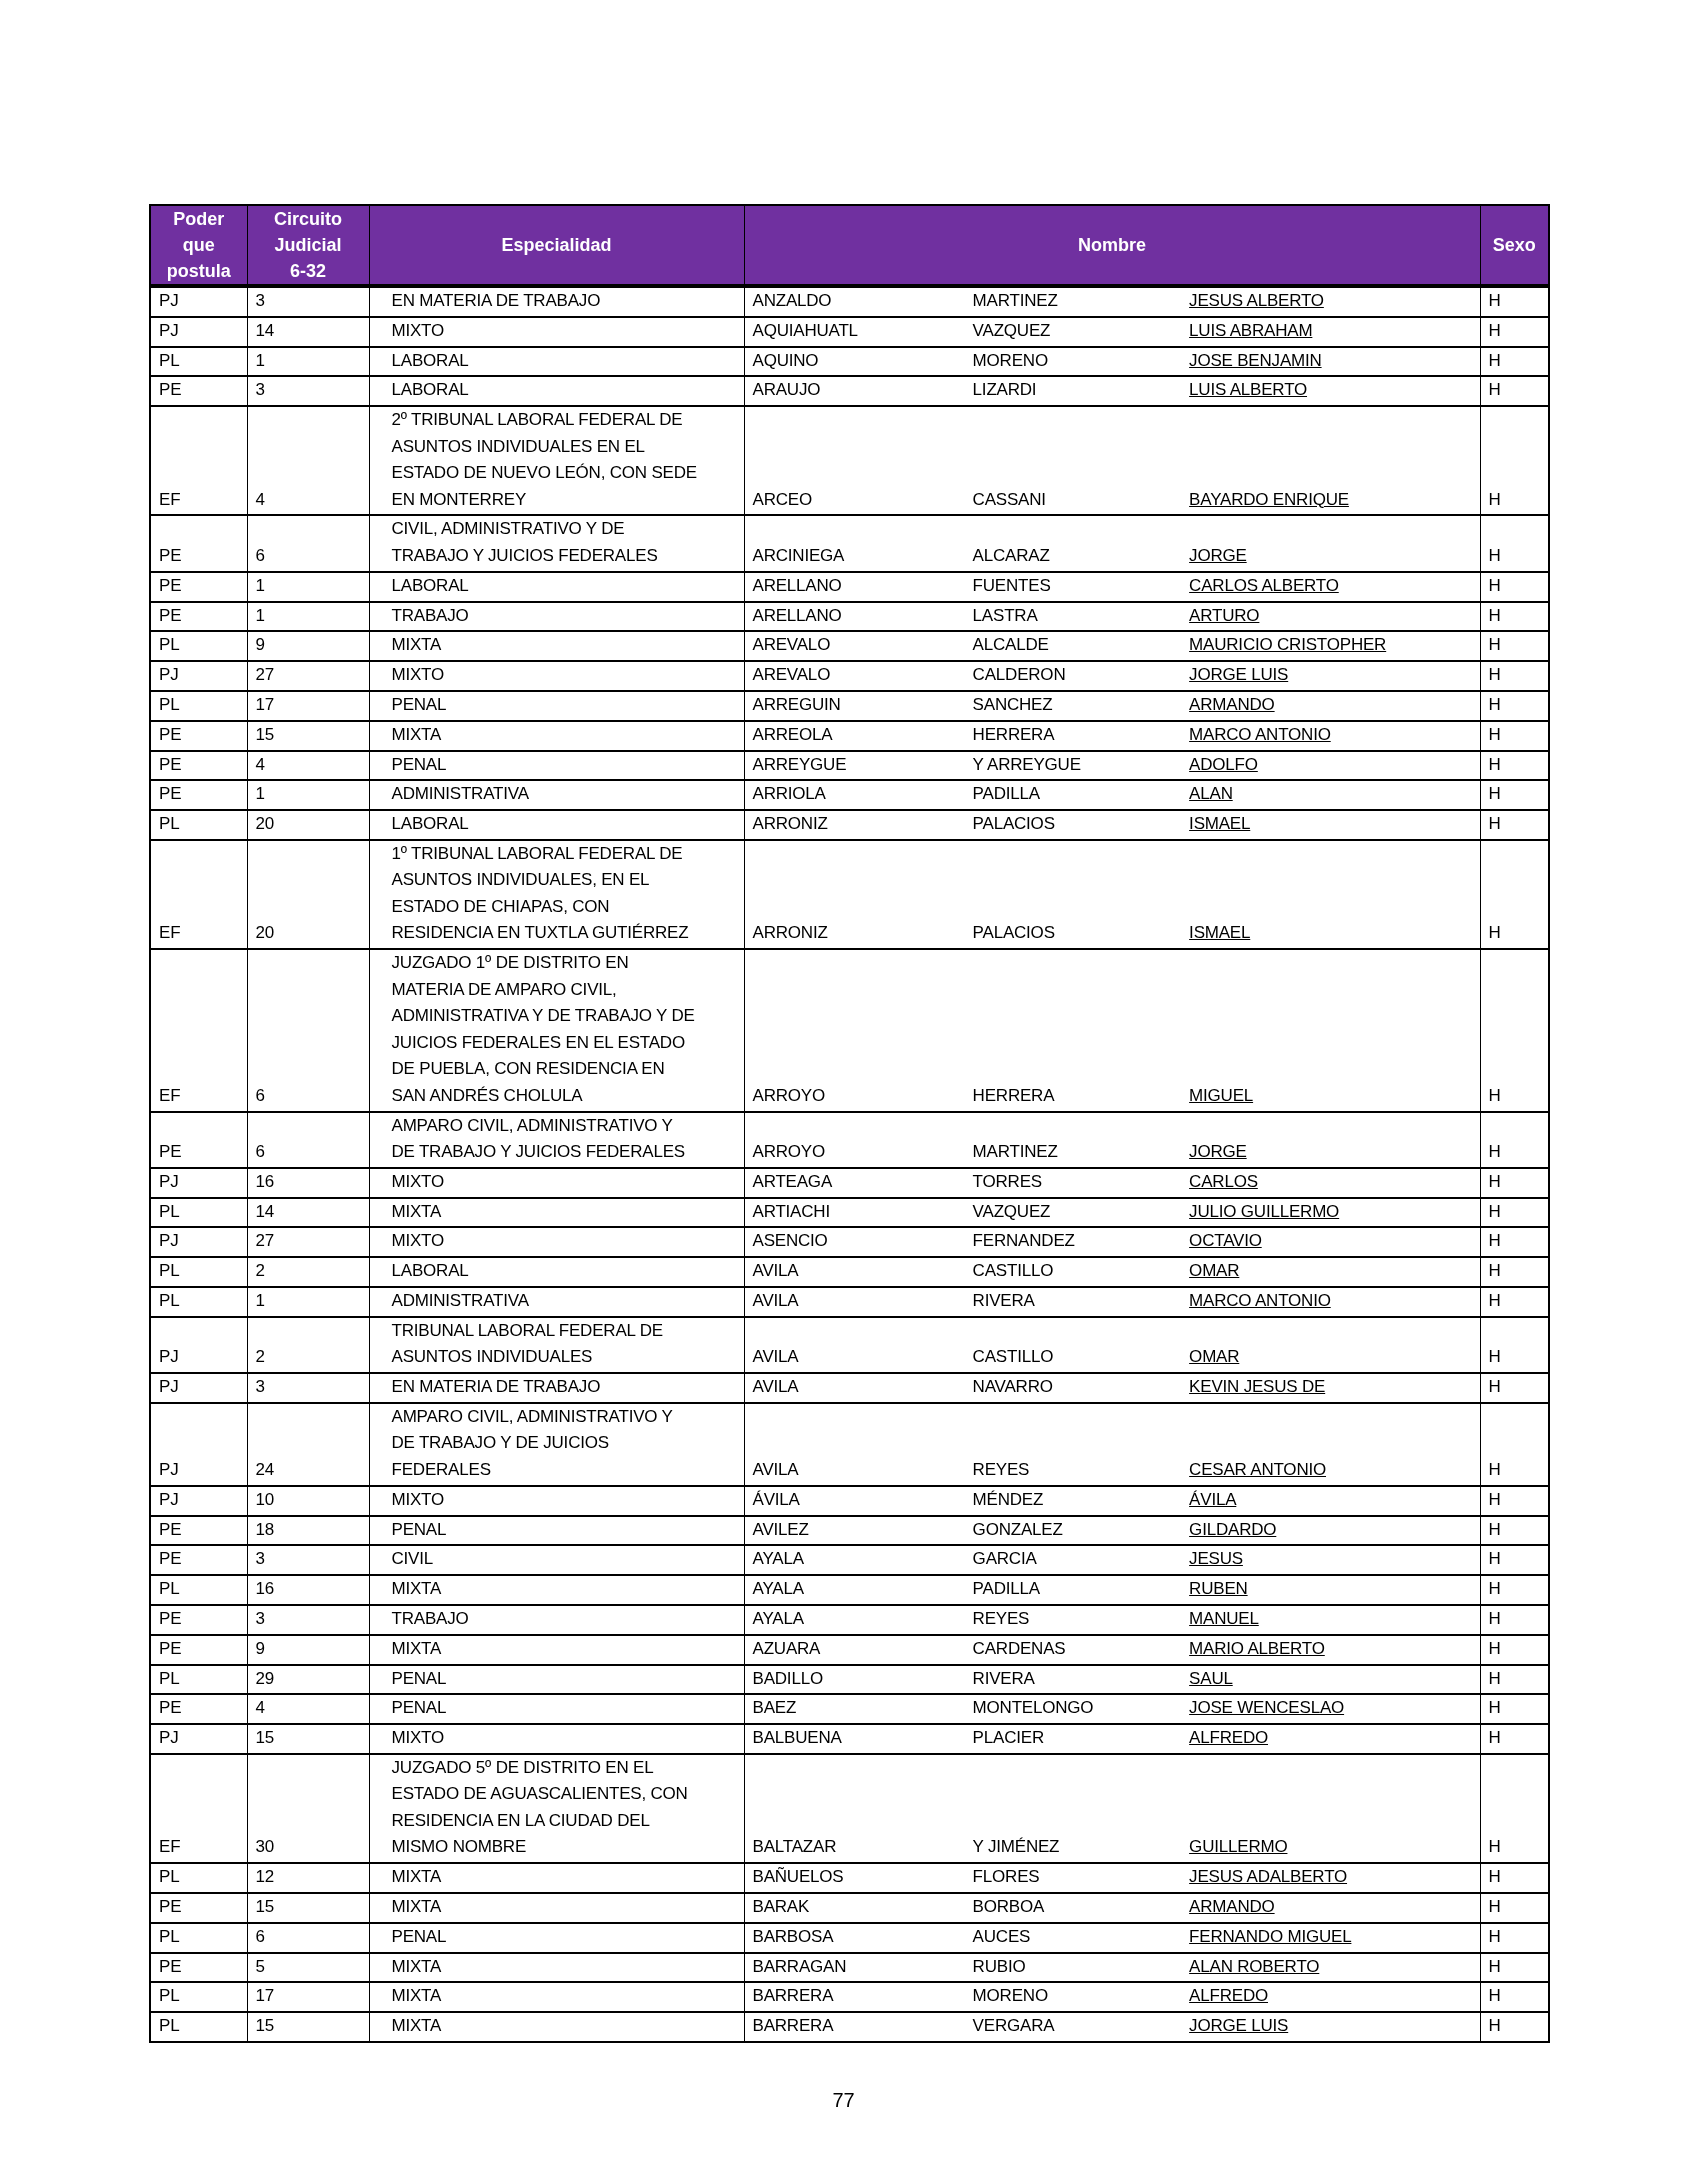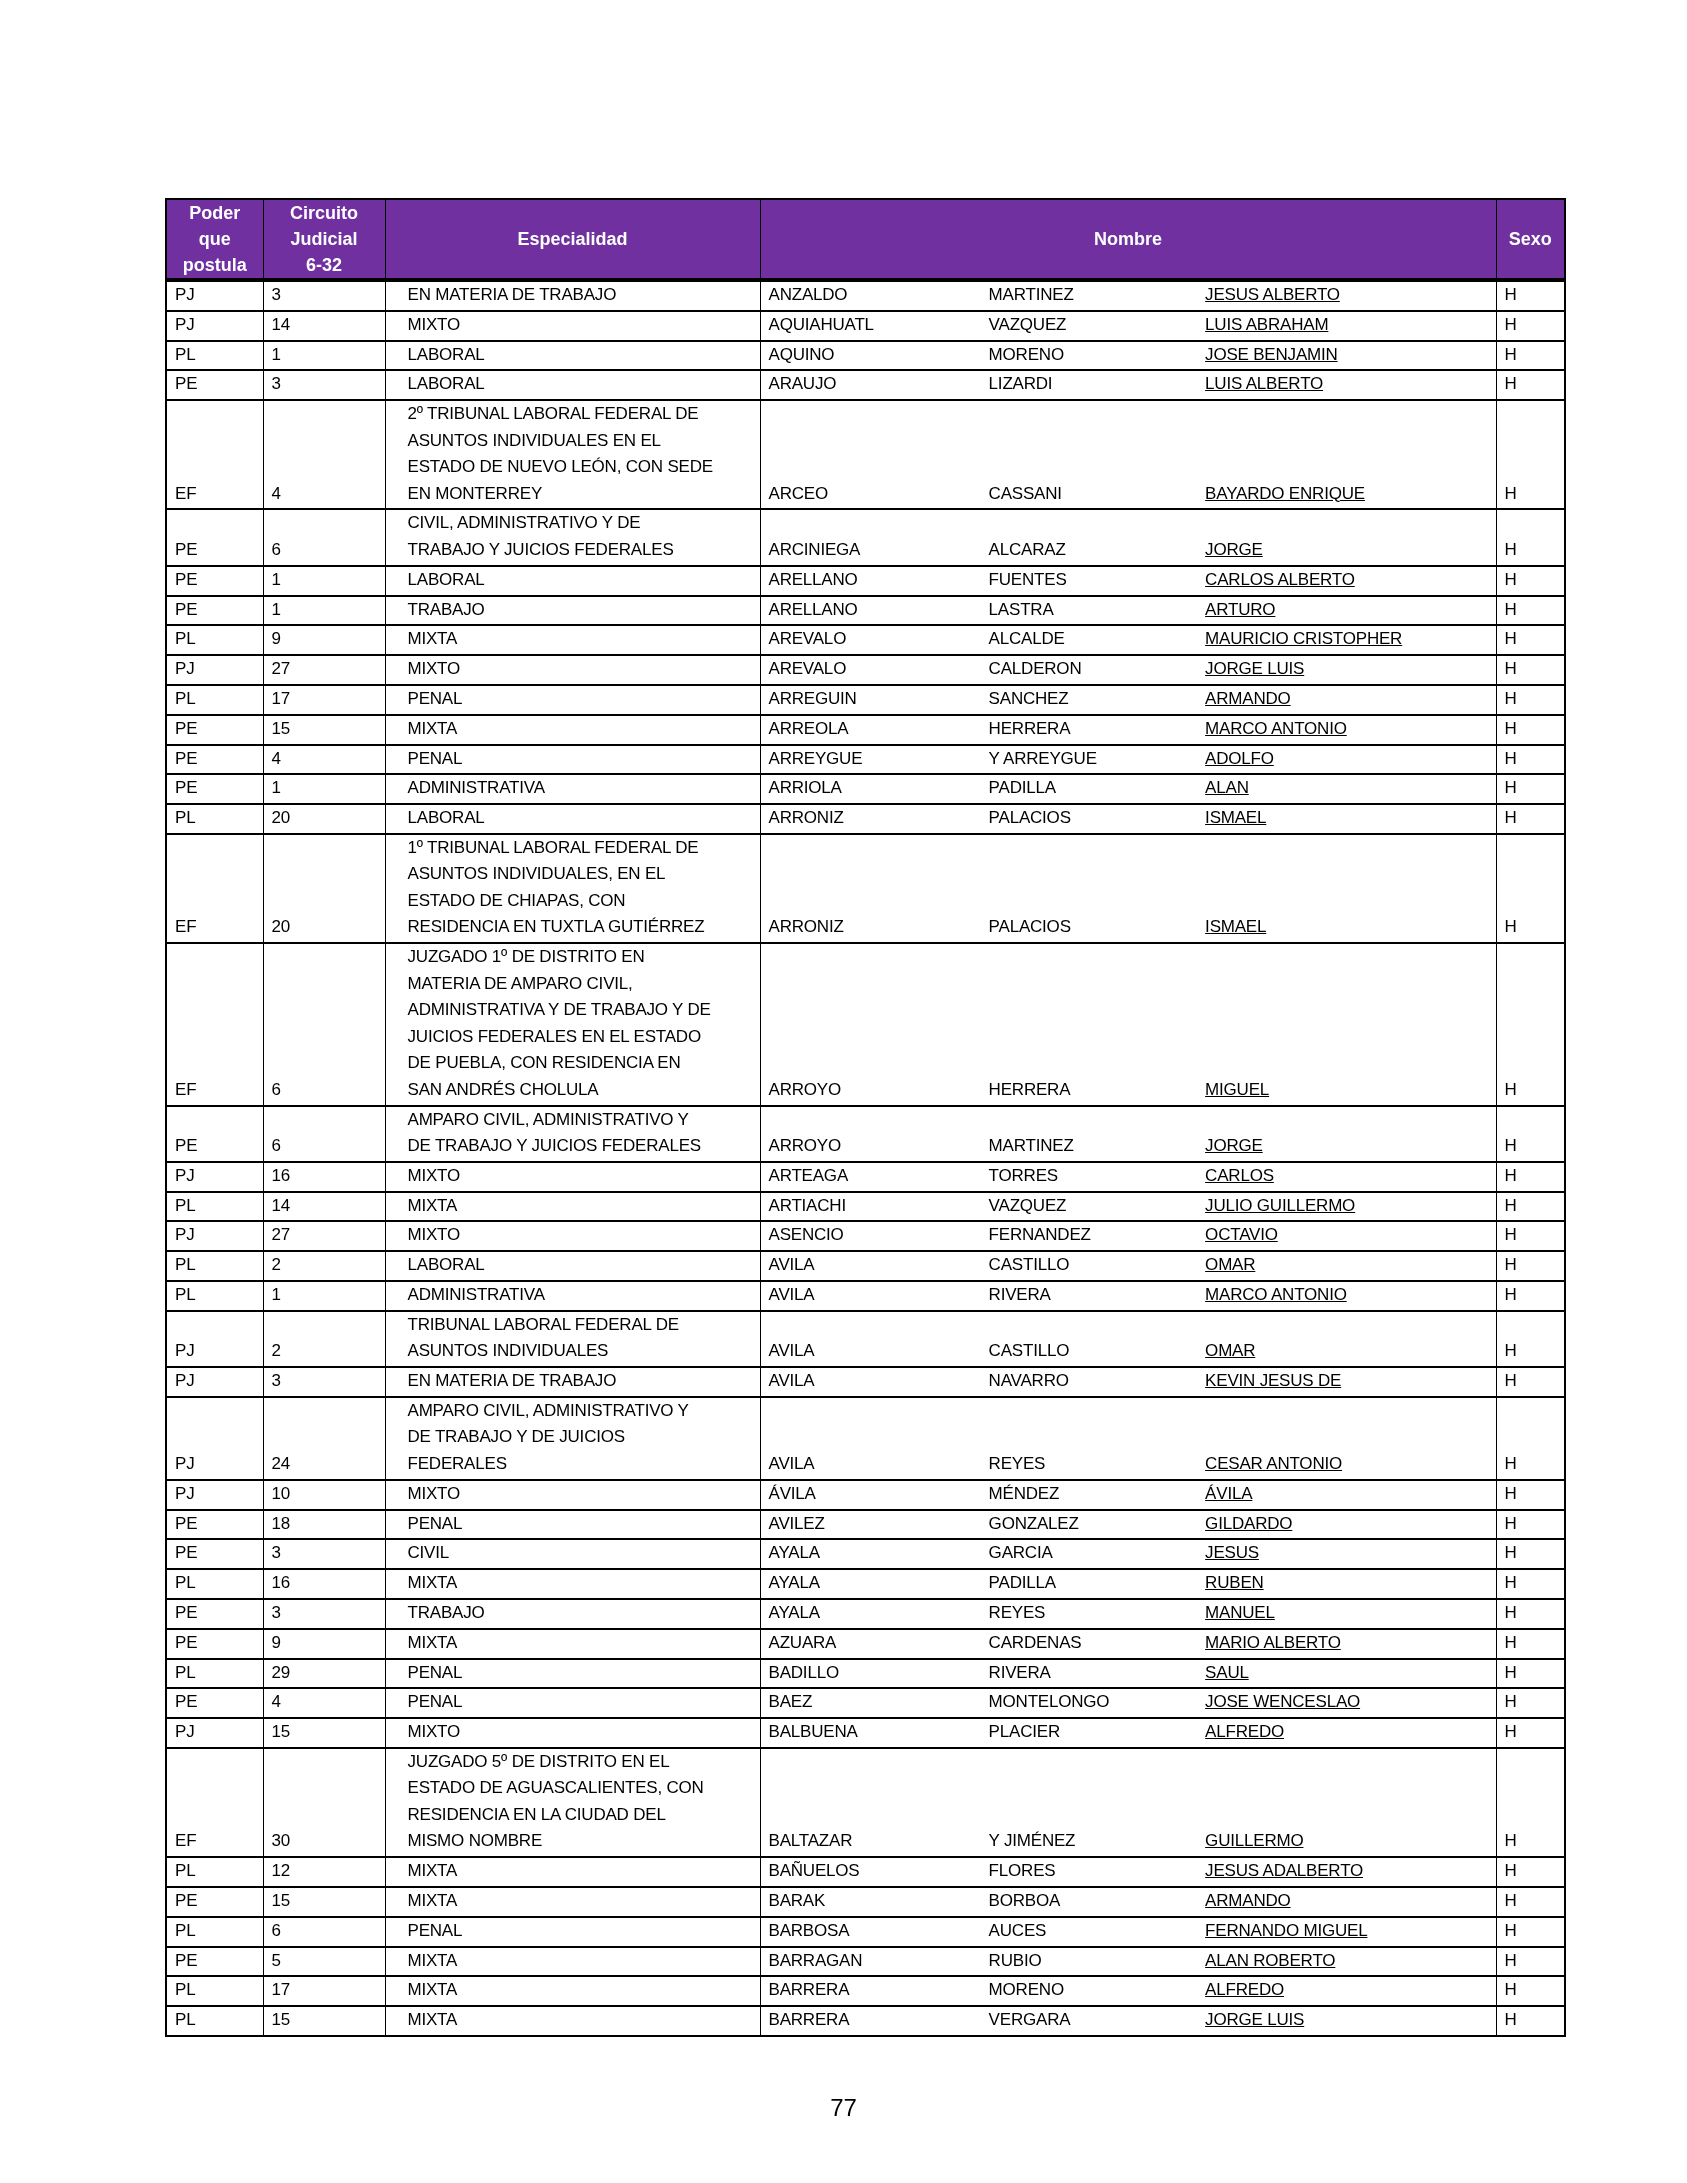--- a/index.html
+++ b/index.html
@@ -6,26 +6,25 @@
   .page{
     position:relative;
     width:1687px;height:2183px;
     background:#ffffff;
     font-family:"Liberation Sans", sans-serif;
     color:#000;
     overflow:hidden;
   }
   table.roster{
     position:absolute;
-    left:149px;top:198px;
+    left:149px;top:204px;
     width:1399px;
     border-collapse:collapse;
     table-layout:fixed;
     border:2px solid var(--border,#000);
-    margin-left:16px;
   }
   col.c1{width:97px;}
   col.c2{width:122px;}
   col.c3{width:375px;}
   col.c4{width:736px;}
   col.c5{width:69px;}
   thead th{
     background:var(--header-bg,#7030A0);
     color:var(--header-text,#fff);
     font-weight:bold;
@@ -52,23 +51,22 @@
   td.c-esp{white-space:pre;padding-left:22px;}
   .nombre-wrap{display:flex;width:100%;justify-content:space-between;}
   .nombre-wrap .np{flex:0 0 30.5%;}
   .nombre-wrap .nm{flex:0 0 30%;}
   .nombre-wrap .ng{flex:1 1 auto;text-decoration:underline;}
   .page-number{
     position:absolute;
     left:0;top:2089px;
     width:100%;
     text-align:center;
-    font-size:24px;
+    font-size:20px;
     line-height:22.5px;
-    margin-top:8px;
   }
 </style>
 </head>
 <body>
 
 <div class="page">
 
   <table class="roster">
     <colgroup>
       <col class="c1">

